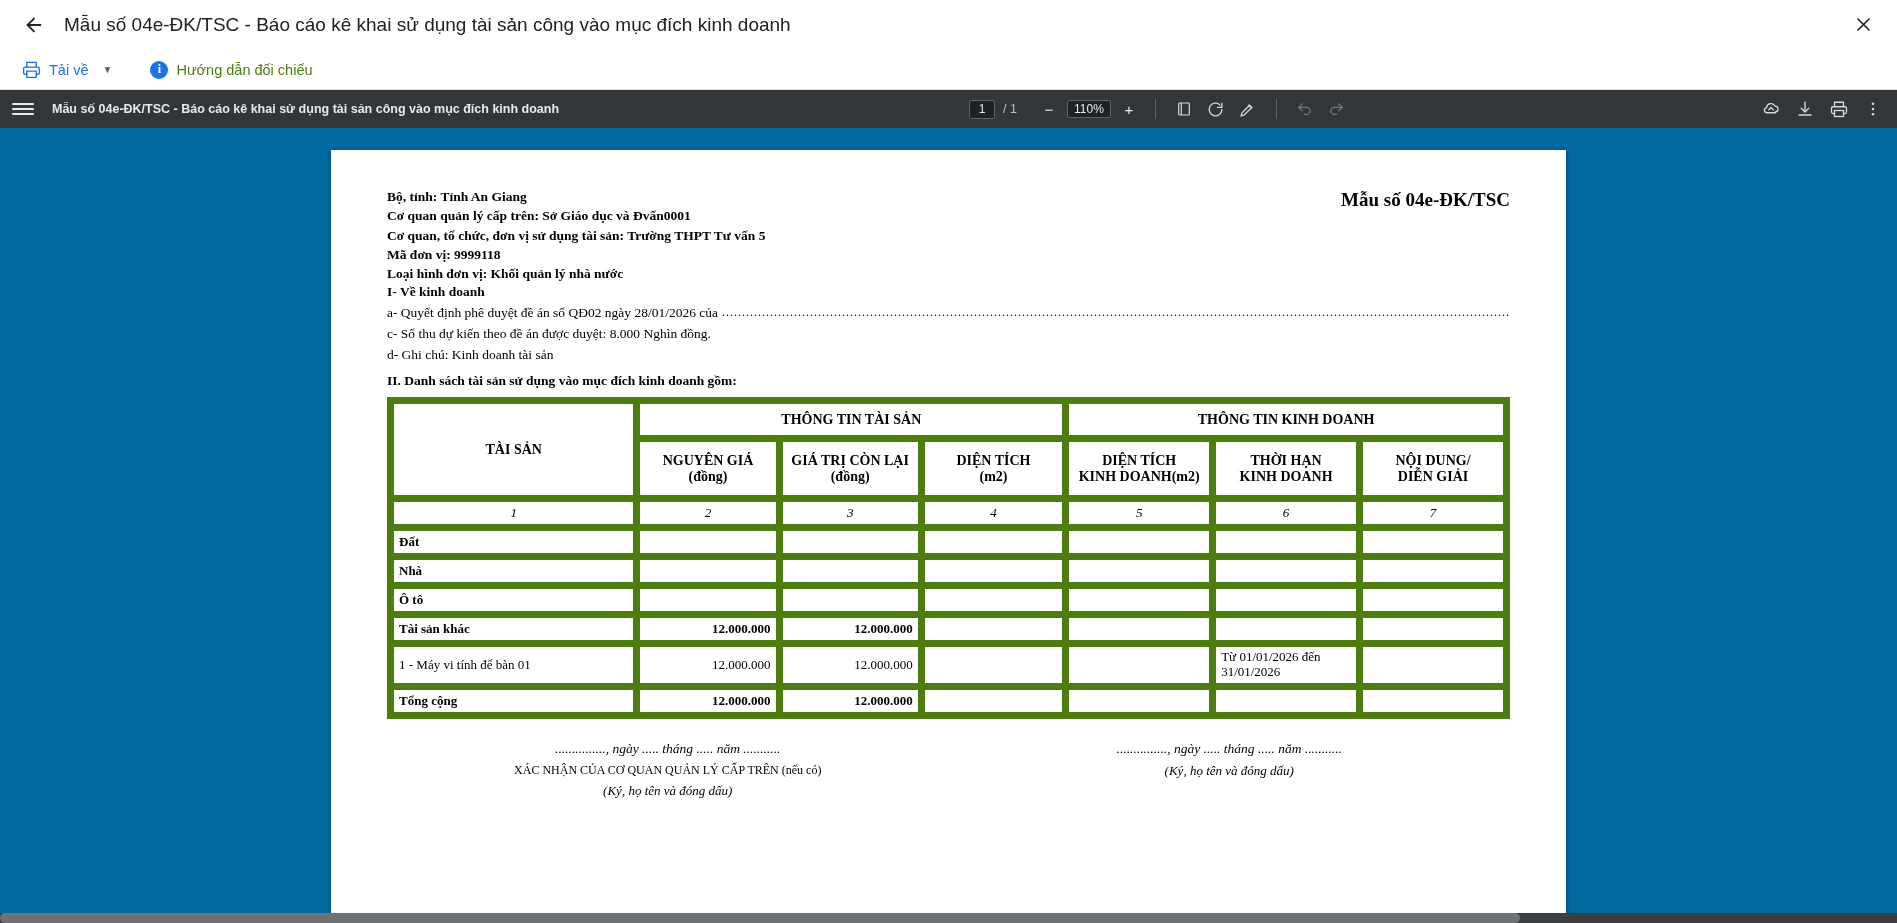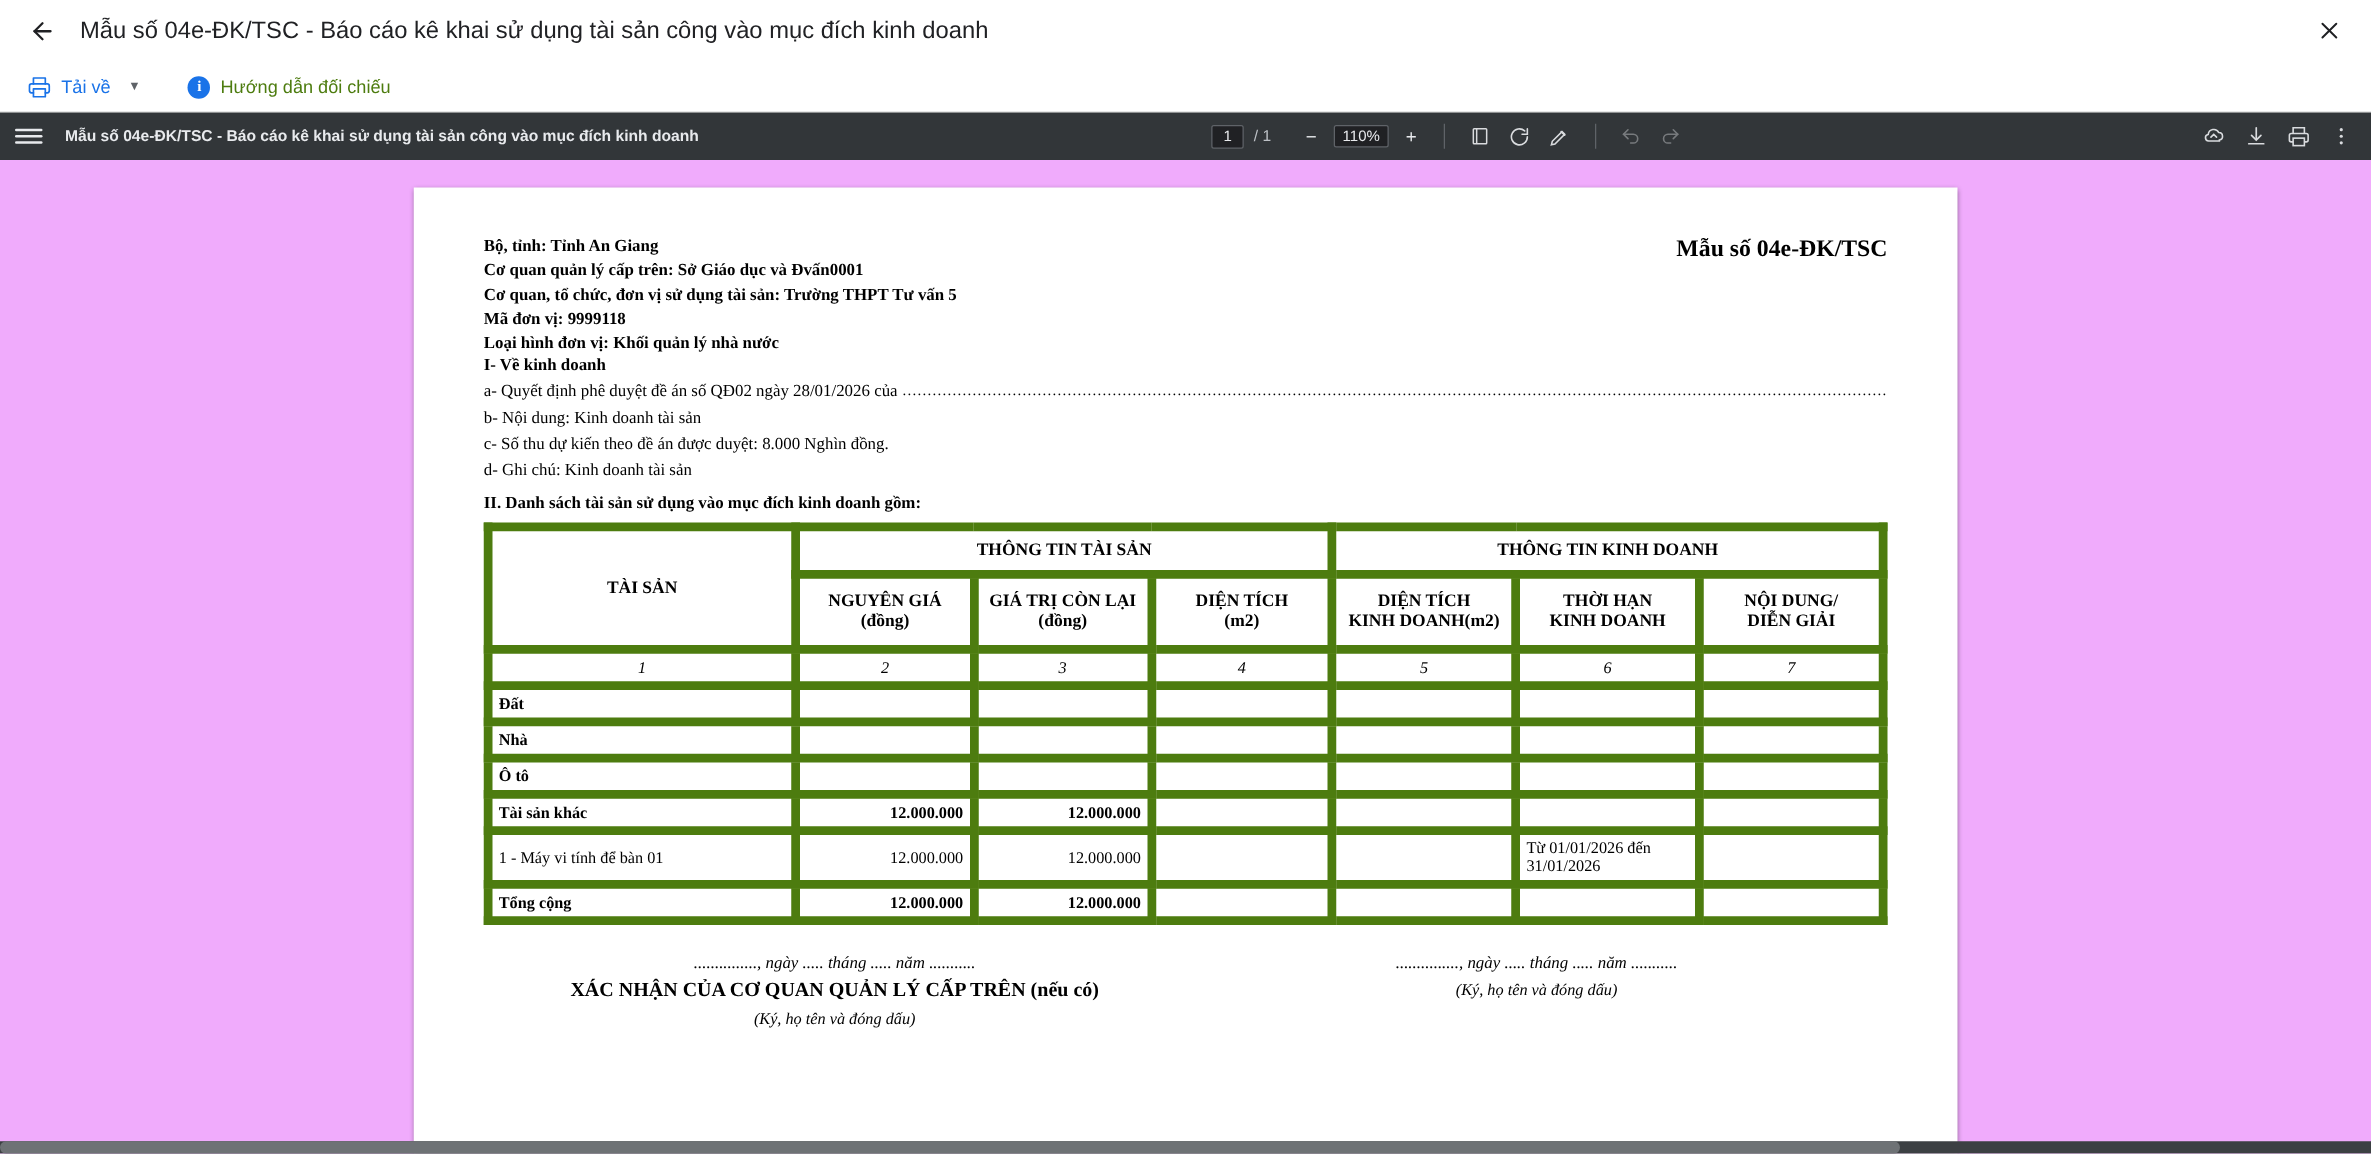--- a/index.html
+++ b/index.html
@@ -167,21 +167,21 @@
     display: flex; align-items: center; justify-content: center;
     cursor: pointer;
     color: #e8eaed;
     opacity: 0.92;
   }
   .tb-icon.dim { opacity: 0.38; }
   .tb-right { display: flex; align-items: center; gap: 10px; }
 
   
   .viewer {
-    background: #f0abfc;
+    background: #0369a1;
     height: 795px;
     overflow: hidden;
     position: relative;
     display: flex;
     justify-content: center;
   }
   .page {
     background: #ffffff;
     width: 1235px;
     margin-top: 22px;
@@ -282,22 +282,22 @@
   .sign-col {
     flex: 1 1 50%;
     text-align: center;
   }
   .sign-date {
     font-size: 13.5px;
     font-style: italic;
     margin-bottom: 6px;
   }
   .sign-role {
-    font-size: 16px;
-    font-weight: bold;
+    font-size: 12px;
+    font-weight: normal;
     margin-bottom: 5px;
   }
   .sign-note {
     font-size: 13px;
     font-style: italic;
   }
 
   
   .hscroll {
     height: 10px;
@@ -441,23 +441,20 @@
       </div>
       <div class="hdr-right">Mẫu số 04e-ĐK/TSC</div>
     </div>
 
 
     <div class="sec-head">I- Về kinh doanh</div>
 
     <div class="line-item">
       <span>a- Quyết định phê duyệt đề án số QĐ02 ngày 28/01/2026 của</span>
       <span class="dots">.............................................................................................................................................................................................................................</span>
-    </div>
-    <div class="line-item">
-      <span>b- Nội dung: Kinh doanh tài sản</span>
     </div>
     <div class="line-item">
       <span>c- Số thu dự kiến theo đề án được duyệt: 8.000 Nghìn đồng.</span>
     </div>
     <div class="line-item">
       <span>d- Ghi chú: Kinh doanh tài sản</span>
     </div>
 
     <div class="sec-head2">II. Danh sách tài sản sử dụng vào mục đích kinh doanh gồm:</div>
 

